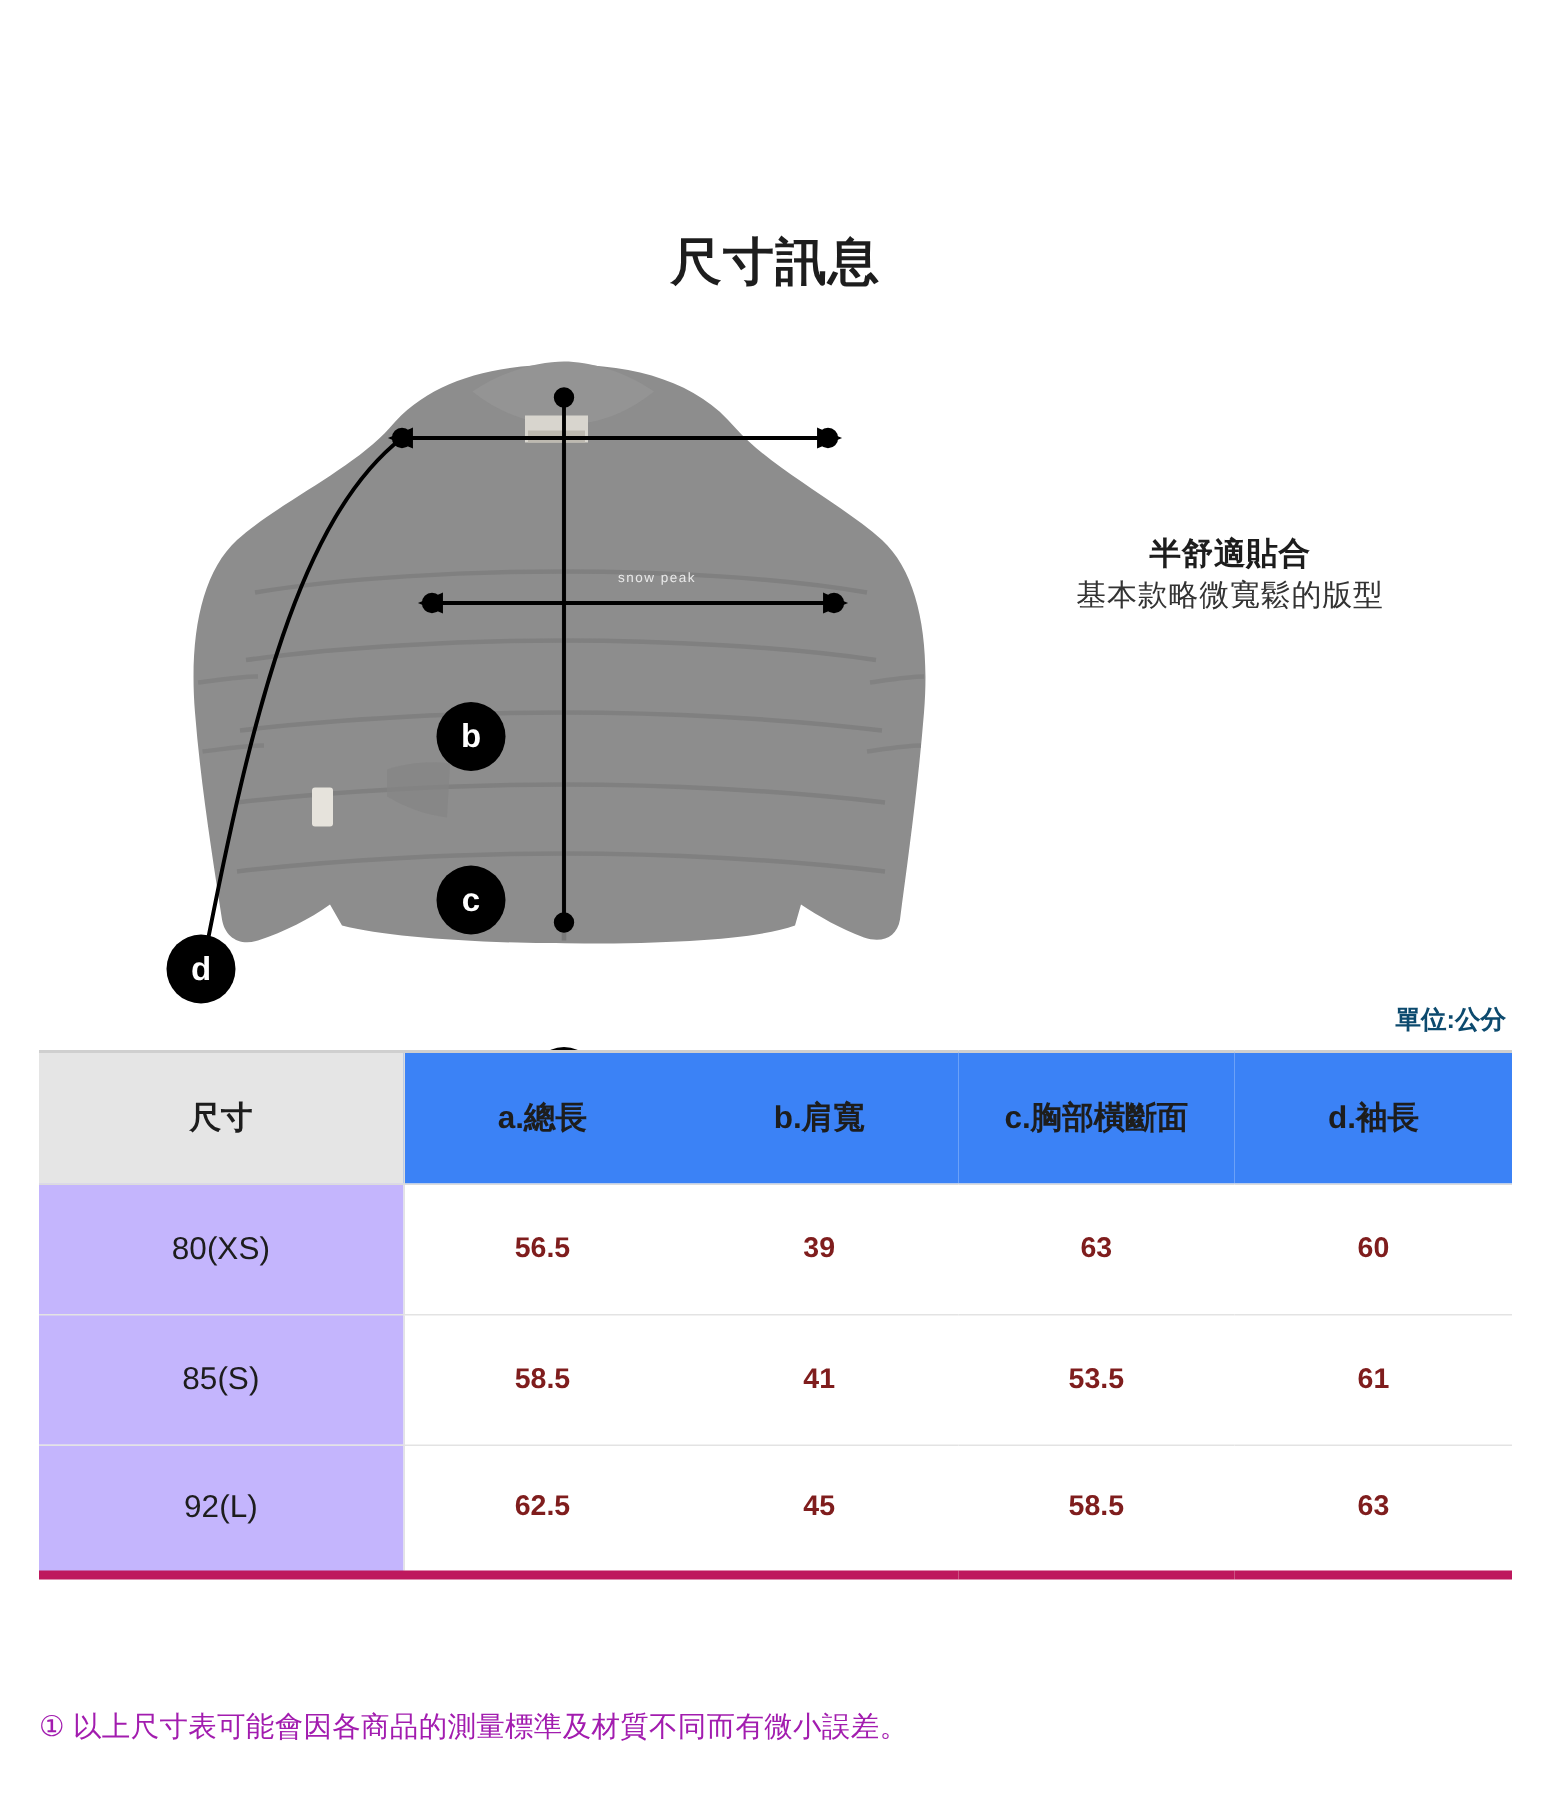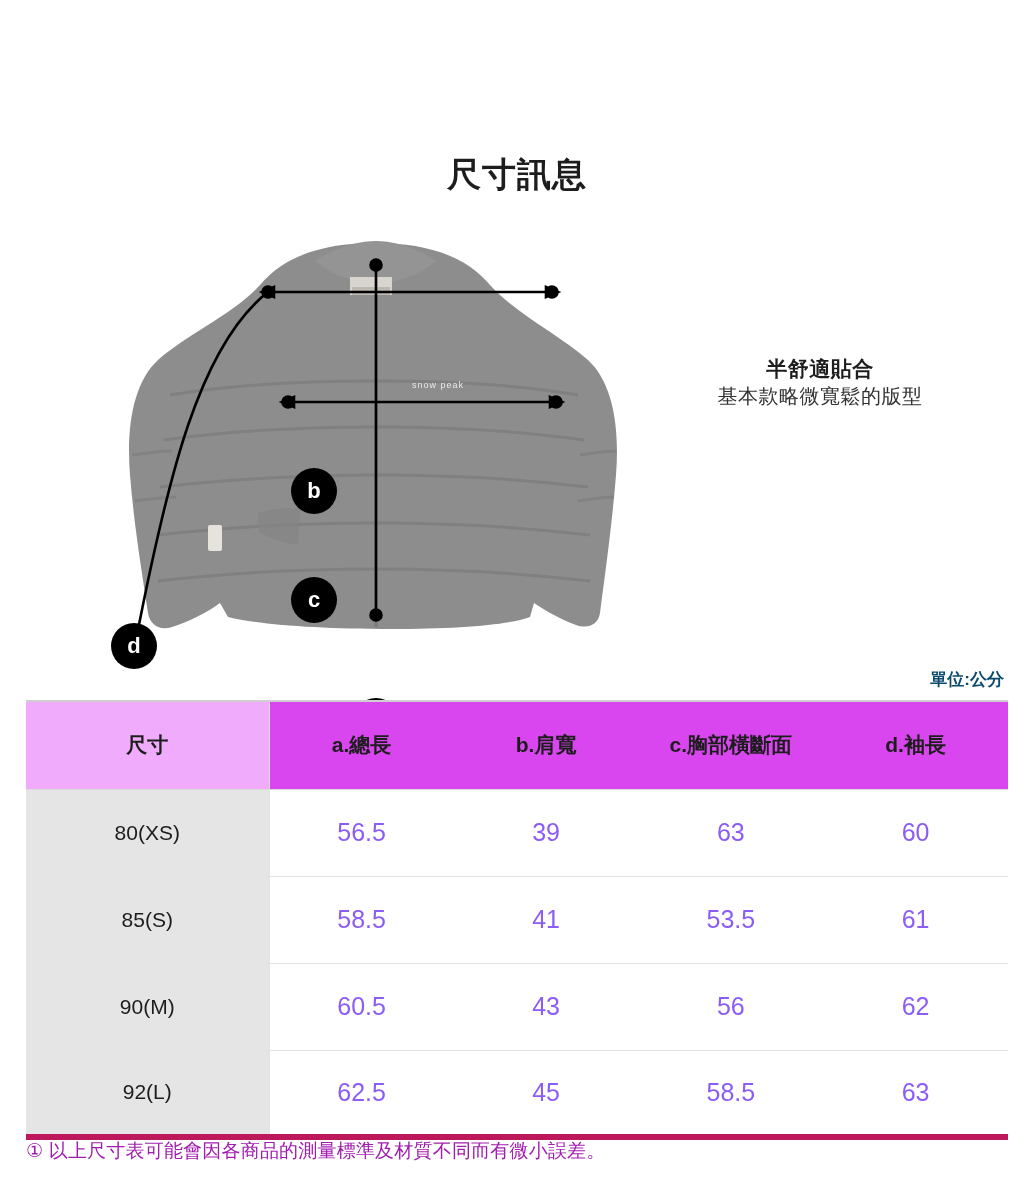--- a/index.html
+++ b/index.html
@@ -104,45 +104,45 @@
   
   table.size-table {
     position: absolute;
     left: 26px;
     top: 700px;
     width: 982px;
     border-collapse: collapse;
     table-layout: fixed;
   }
   table.size-table thead th {
-    background: #d946ef;
+    background: #3b82f6;
     font-size: 21px;
     font-weight: 700;
     color: #1d1d1d;
     height: 88px;
     vertical-align: middle;
     border-top: 2px solid #cfcfcf;
     border-bottom: 1px solid #dcdcdc;
   }
   table.size-table thead th.col-size {
-    background: #f0abfc;
+    background: #e5e5e5;
     border-right: 1px solid #dcdcdc;
     width: 243px;
   }
   table.size-table tbody td {
     height: 87px;
     text-align: center;
     vertical-align: middle;
-    font-size: 25px;
-    color: #8b5cf6;
+    font-size: 19px;
+    color: #7f1d1d;
     border-bottom: 1px solid #e3e3e3;
-    font-weight: 400;
+    font-weight: 700;
   }
   table.size-table tbody td.row-head {
-    background: #e5e5e5;
+    background: #c4b5fd;
     font-size: 21px;
     color: #1d1d1d;
     border-right: 1px solid #e3e3e3;
     font-weight: 400;
   }
   table.size-table tbody tr:last-child td {
     border-bottom: 6px solid #be185d;
   }
 
   
@@ -269,27 +269,20 @@
         <td>60</td>
       </tr>
       <tr>
         <td class="row-head">85(S)</td>
         <td>58.5</td>
         <td>41</td>
         <td>53.5</td>
         <td>61</td>
       </tr>
       <tr>
-        <td class="row-head">90(M)</td>
-        <td>60.5</td>
-        <td>43</td>
-        <td>56</td>
-        <td>62</td>
-      </tr>
-      <tr>
         <td class="row-head">92(L)</td>
         <td>62.5</td>
         <td>45</td>
         <td>58.5</td>
         <td>63</td>
       </tr>
     </tbody>
   </table>
 
   <div class="footnote">① 以上尺寸表可能會因各商品的測量標準及材質不同而有微小誤差。</div>

